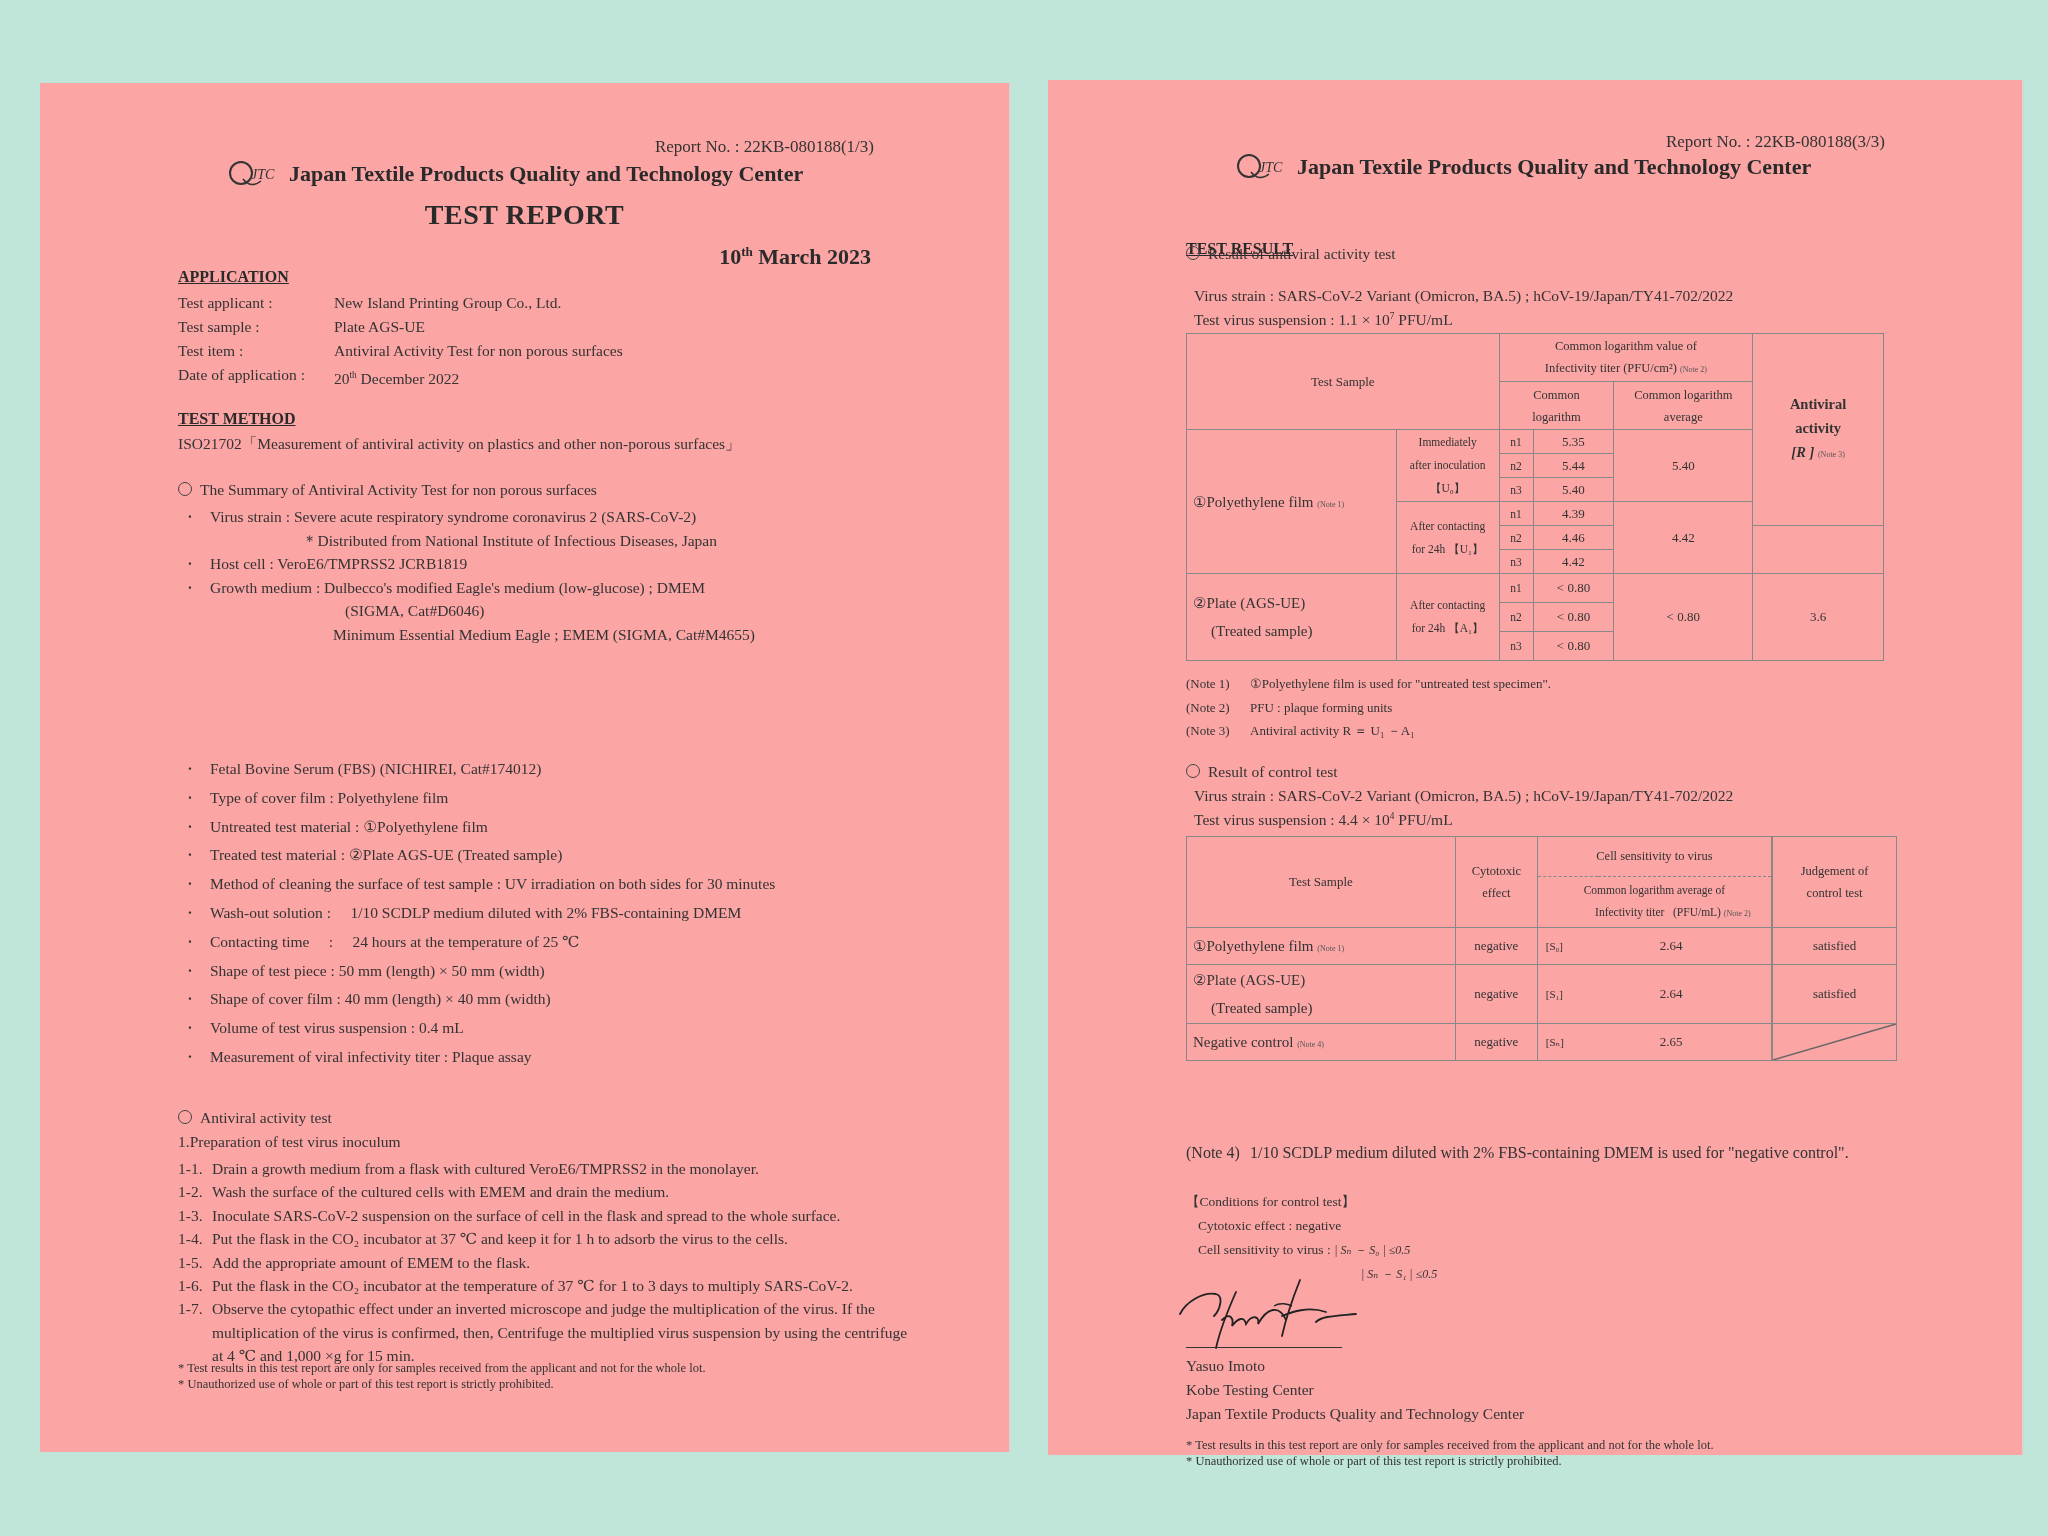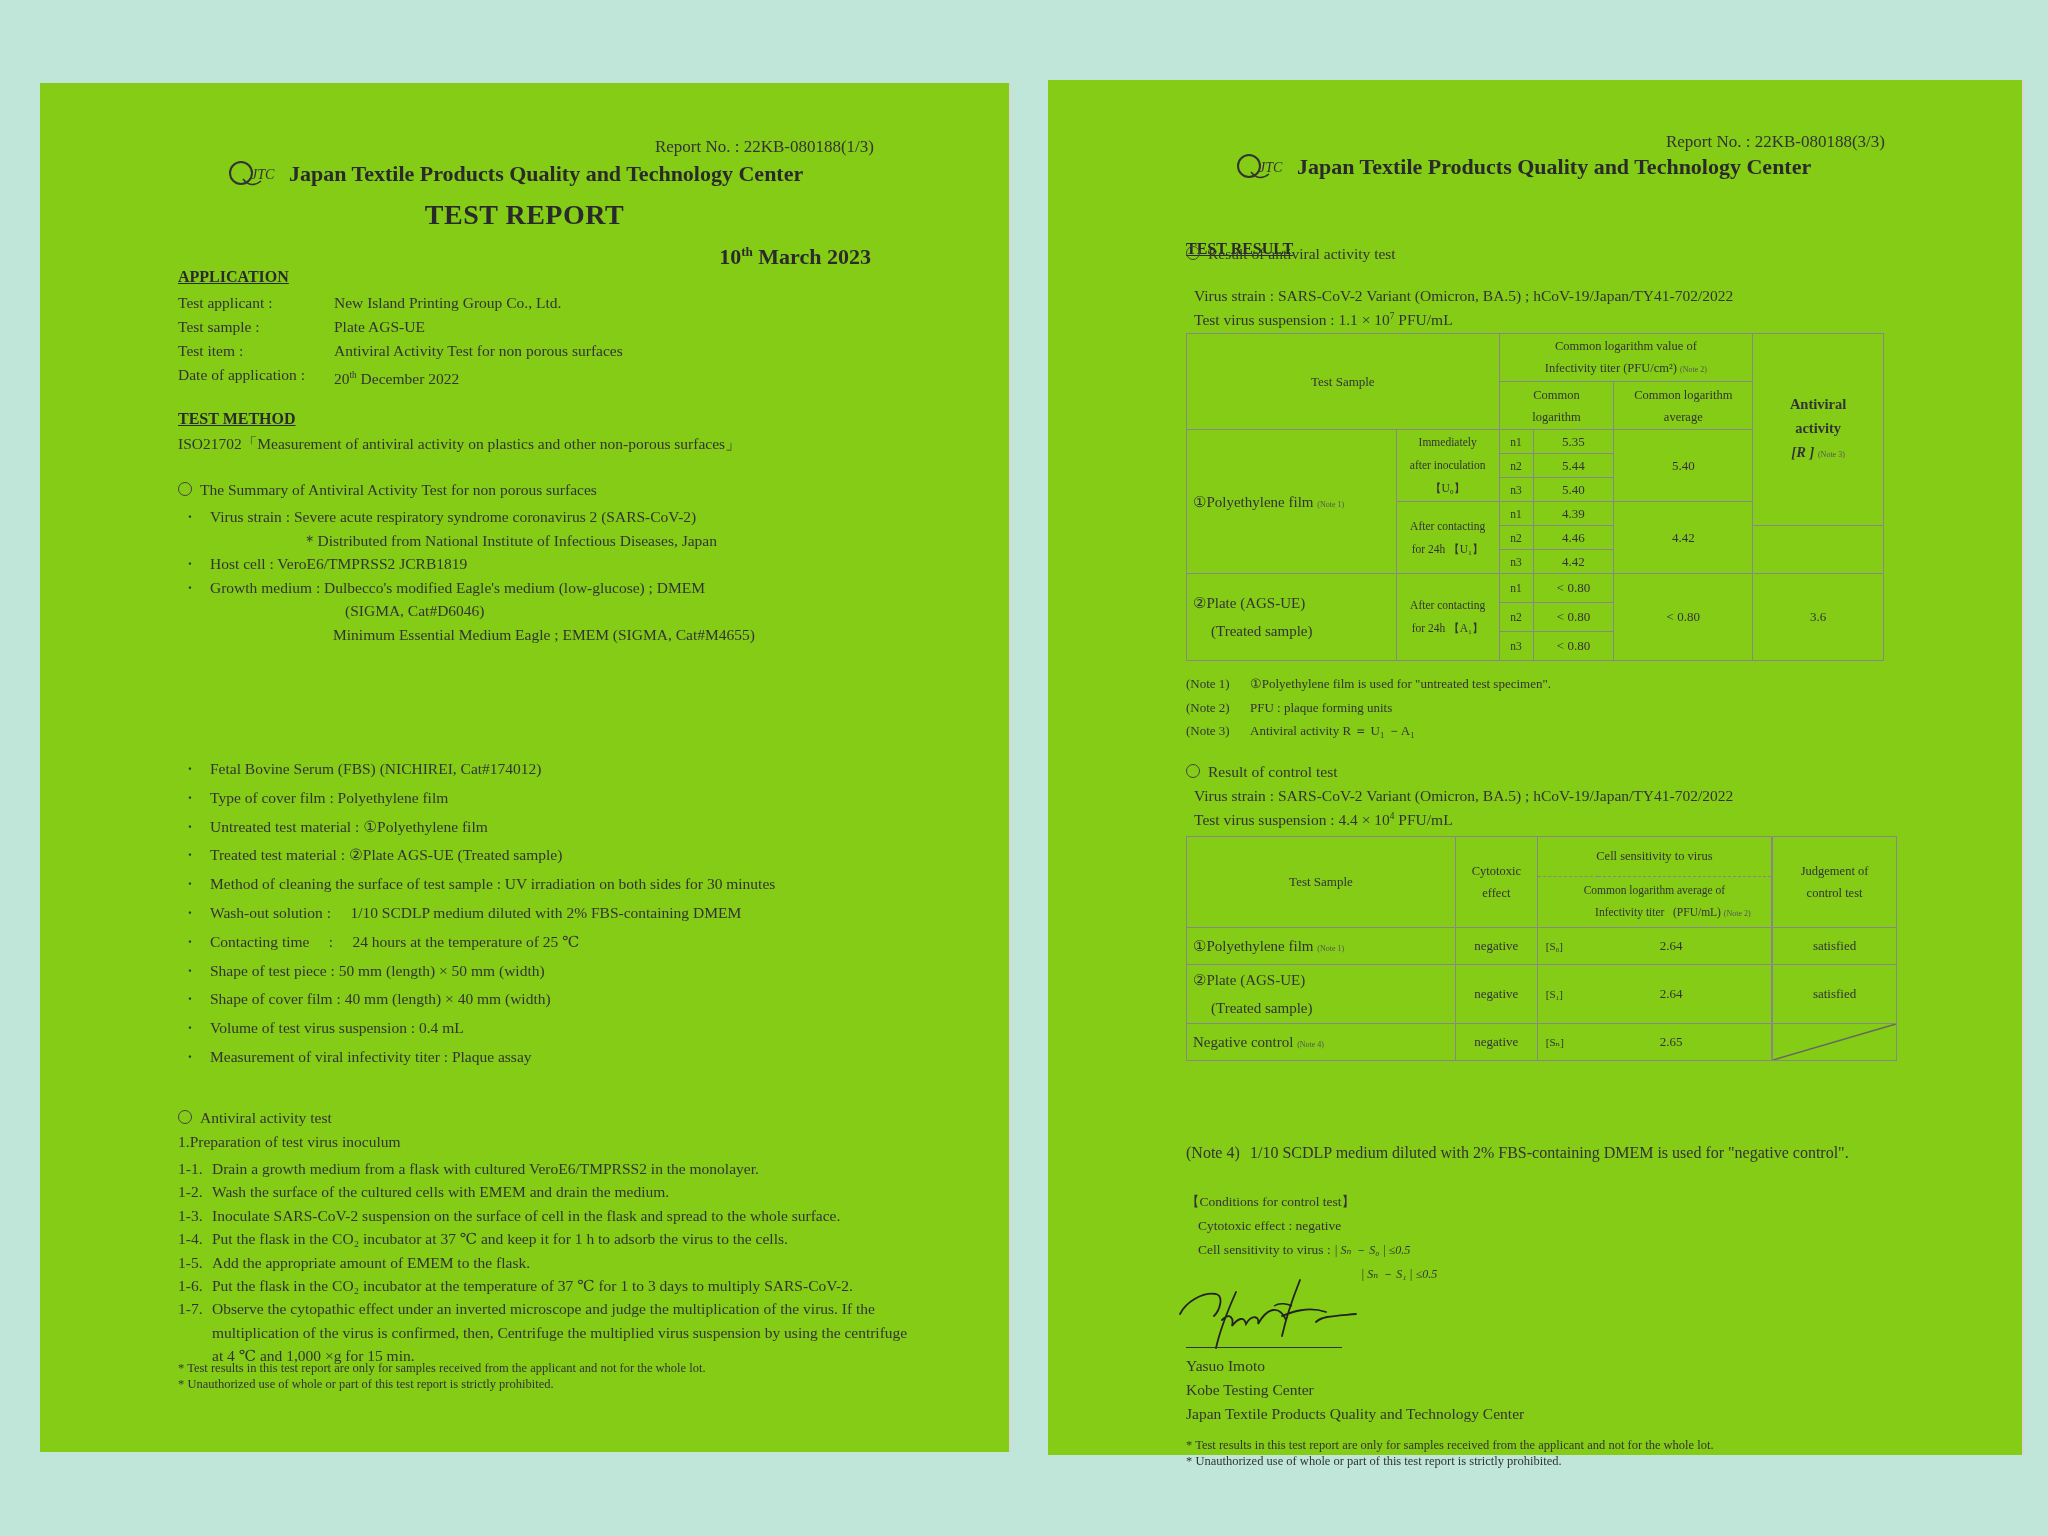--- a/index.html
+++ b/index.html
@@ -1,21 +1,21 @@
 <!DOCTYPE html>
 <html><head>
 <meta charset="utf-8">
 <style>
   html, body { margin:0; padding:0; }
   body {
     width:2048px; height:1536px; background:#bfe6d8; position:relative; overflow:hidden;
     font-family:"Liberation Serif", "DejaVu Serif", serif; color:#2b2b2b;
   }
   .page {
-    position:absolute; background:#84cc16;
+    position:absolute; background:#fca5a5;
     box-shadow: 2px 0 0 #d6d6d6;
   }
   #page-left { left:40px; top:83px; width:969px; height:1369px; }
   #page-right { left:1048px; top:80px; width:974px; height:1375px; }
   .abs { position:absolute; white-space:nowrap; }
   .report-no { font-size:17px; color:#333; }
   .org-row { display:flex; align-items:center; gap:14px; }
   .org-name { font-size:22px; font-weight:bold; color:#2a2a2a; }
   .logo { width:48px; height:30px; }
   .title { font-size:28px; font-weight:bold; letter-spacing:0.5px; color:#2a2a2a; }

